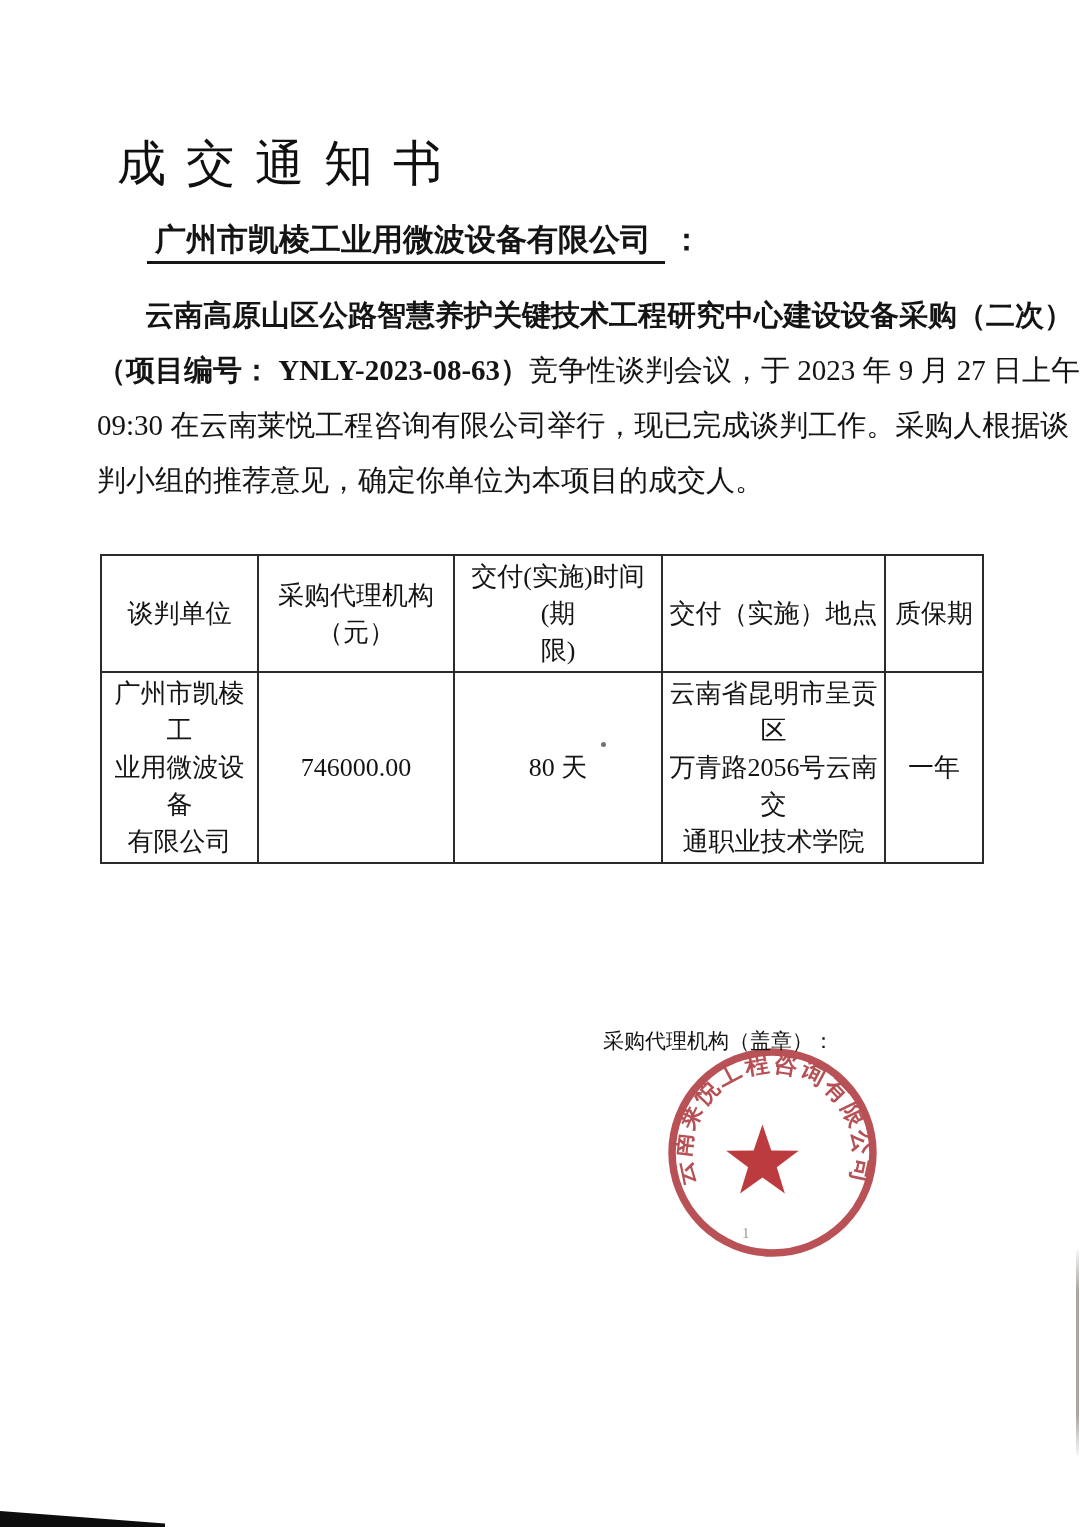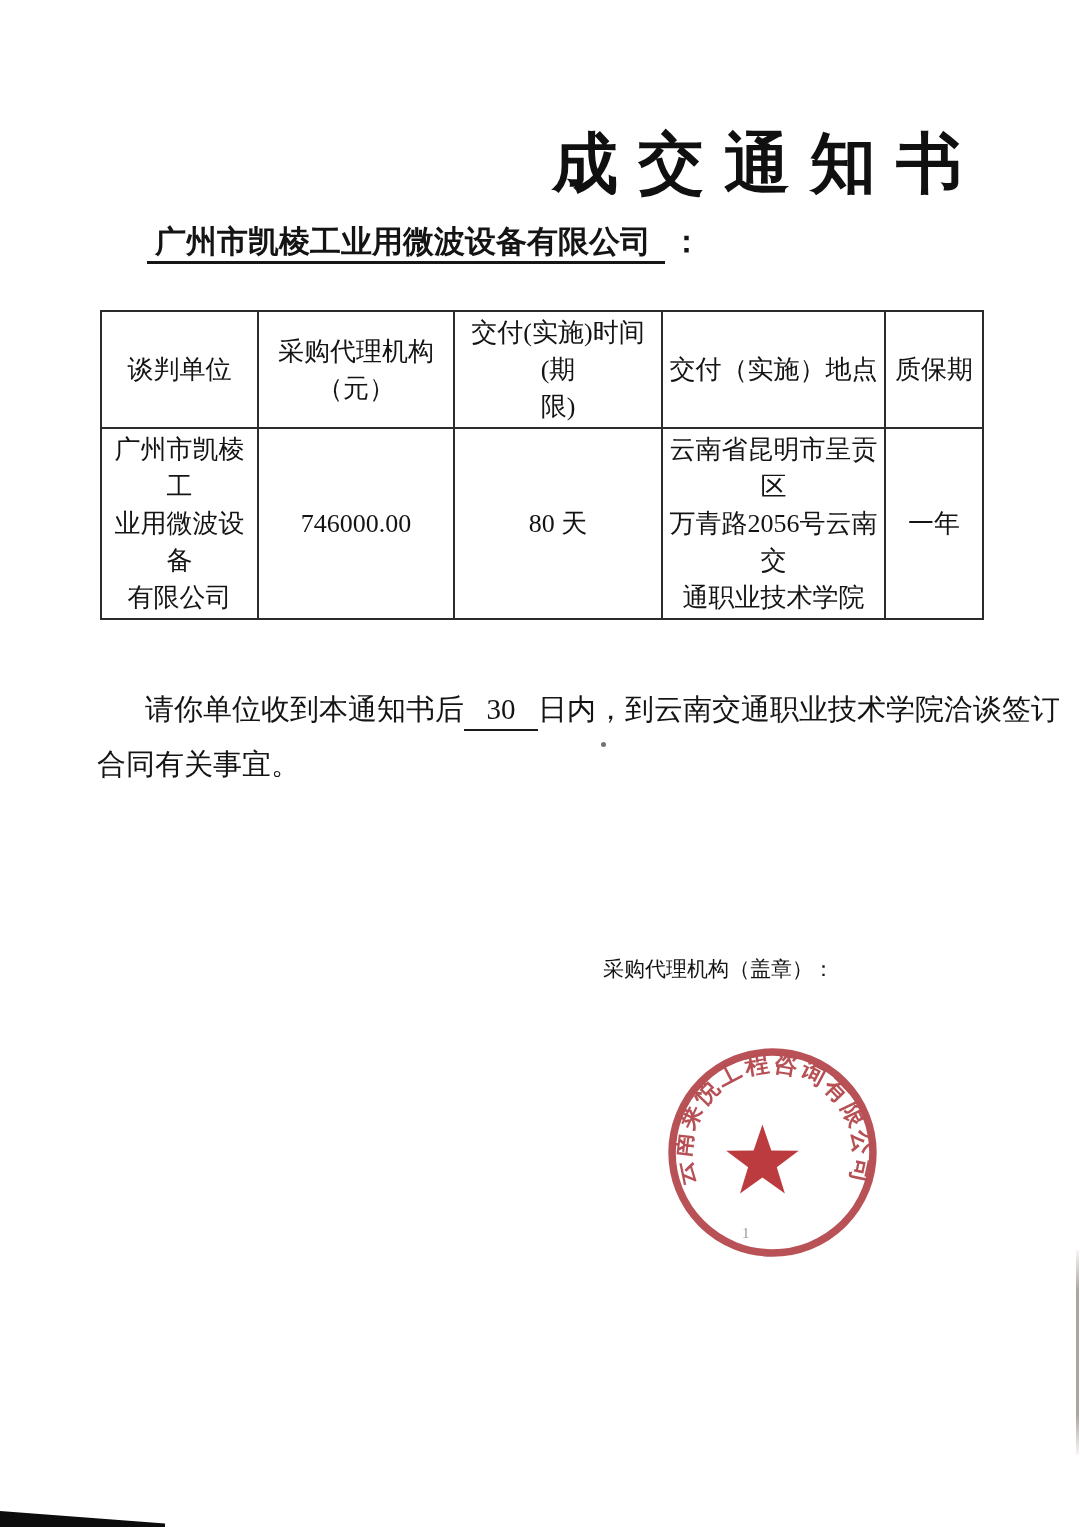--- a/index.html
+++ b/index.html
@@ -12,36 +12,36 @@
     height: 1527px;
     margin: 0 auto;
     background: #ffffff;
     overflow: hidden;
     padding: 0 98px 0 97px;
   }
 
   .title {
     margin-top: 122px;
     line-height: 84px;
-    font-size: 66px;
-    font-weight: 700;
-    text-align: right;
+    font-size: 49px;
+    font-weight: 400;
+    text-align: left;
     letter-spacing: 20px;
     text-indent: 20px;
     font-family: "Liberation Serif", "DejaVu Serif", serif;
     color: #101010;
   }
 
   .addressee {
     margin-top: 14px;
     padding-left: 50px;
     font-size: 31px;
     line-height: 44px;
     font-weight: 700;
-    font-family: Liberation Sans, sans-serif;
+    font-family: Liberation Mono, monospace;
   }
   .addressee .addr-name {
     border-bottom: 3px solid #161616;
     padding: 0 14px 2px 8px;
   }
   .addressee .addr-colon { margin-left: 6px; }
 
   .para { font-size: 29px; line-height: 55px; }
   .para-1 { margin-top: 24px; }
   .para .line { white-space: nowrap; }
@@ -160,20 +160,26 @@
 <body>
 
 <div class="page">
 
   <h1 class="title">成交通知书</h1>
 
   <div class="addressee">
     <span class="addr-name">广州市凯棱工业用微波设备有限公司</span><span class="addr-colon">：</span>
   </div>
 
+  <div class="para para-1">
+    <div class="line indent bold-sans">云南高原山区公路智慧养护关键技术工程研究中心建设设备采购（二次）</div>
+    <div class="line"><span class="bold-serif">（项目编号： YNLY-2023-08-63）</span><span>竞争性谈判会议，于 2023 年 9 月 27 日上午</span></div>
+    <div class="line">09:30 在云南莱悦工程咨询有限公司举行，现已完成谈判工作。采购人根据谈</div>
+    <div class="line">判小组的推荐意见，确定你单位为本项目的成交人。</div>
+  </div>
 
   <table class="award">
     <colgroup>
       <col class="c1">
         <col class="c2">
         <col class="c3">
         <col class="c4">
         <col class="c5">
     </colgroup>
     <thead>
@@ -195,24 +201,20 @@
         <td>746000.00</td>
         <td>80 天</td>
         <td>云南省昆明市呈贡区
 万青路2056号云南交
 通职业技术学院</td>
         <td>一年</td>
       </tr>
     </tbody>
   </table>
 
-  <div class="para para-2">
-    <div class="line indent"><span>请你单位收到本通知书后</span><span class="blank-days">30</span><span>日内，到云南交通职业技术学院洽谈签订</span></div>
-    <div class="line">合同有关事宜。</div>
-  </div>
 
   <div class="signature">
     <div class="line">采购代理机构（盖章）：</div>
   </div>
 
   <div class="stamp">
     <svg viewBox="-112 -112 224 224">
       <circle r="100" fill="none" stroke-width="7.5" stroke="#b03a3e"></circle>
       <path id="stamp-text-arc" d="M -76 32 A 82 82 0 1 1 76 32" fill="none"></path>
       <text class="stamp-arc-text" fill="#ad383d">

